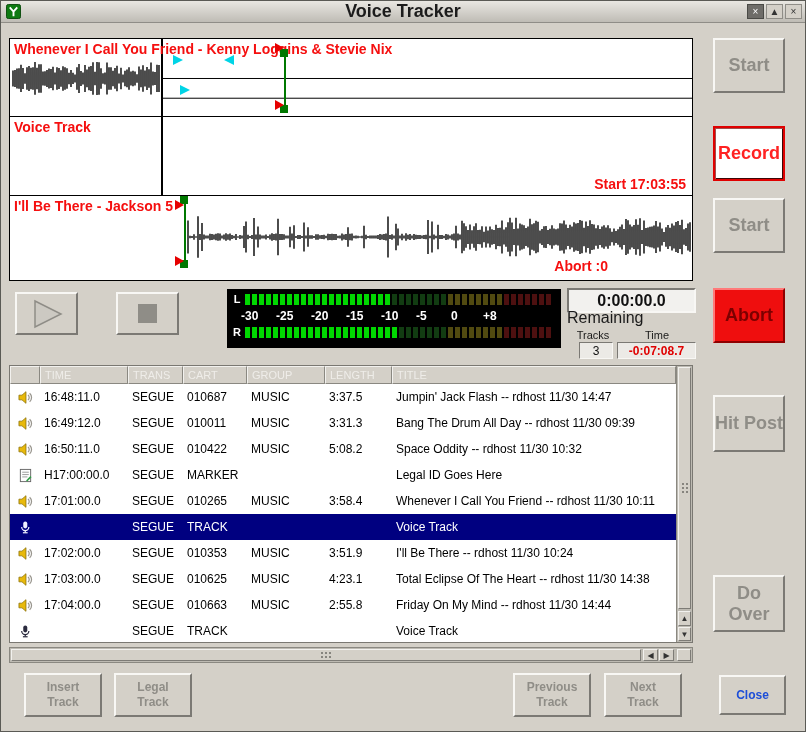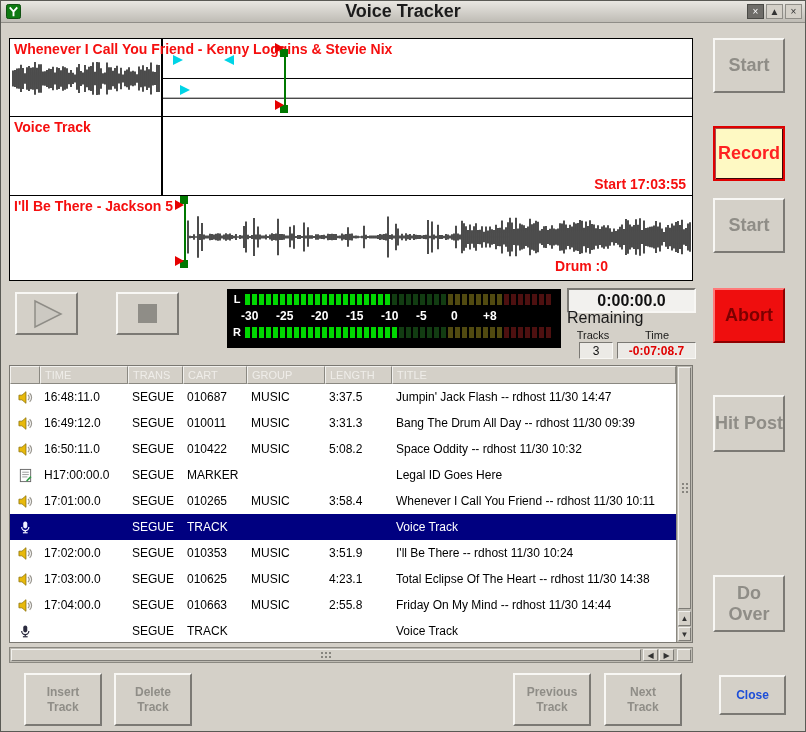--- a/index.html
+++ b/index.html
@@ -93,24 +93,24 @@
   .hthumb{position:absolute;left:1px;top:1px;width:630px;height:12px;background:#d4d0c8;
     border:1px solid;border-color:#f2f1ee #7d7b76 #7d7b76 #f2f1ee}
   .hleft{left:633px;top:1px;width:15px;height:12px;line-height:11px}
   .hright{left:649px;top:1px;width:15px;height:12px;line-height:11px}
   .corner{position:absolute;left:667px;top:1px;width:14px;height:12px;background:#d4d0c8;
     border:1px solid;border-color:#f2f1ee #7d7b76 #7d7b76 #f2f1ee}
 
   
   .rbtn{left:712px;width:72px;font-size:18px;font-weight:bold}
   .rbtn.disabled{color:#8f8d87}
-  .rbtn.record{background:#fef9c3;border-color:#e00000;border-width:2px;color:#ff2222;
+  .rbtn.record{background:#ffffff;border-color:#e00000;border-width:2px;color:#ff2222;
     box-shadow:inset 1px 1px 0 #a05050, inset -1px -1px 0 #3c0808}
   .rbtn.abort{background:#ef0e0e;border-color:#ff7a7a #8f0000 #8f0000 #ff7a7a;color:#7c0000}
-  .bbtn{top:672px;width:78px;height:53px;flex-direction:column;font-size:12px;font-weight:bold;
+  .bbtn{top:672px;width:78px;height:44px;flex-direction:column;font-size:12px;font-weight:bold;
     color:#8f8d87;line-height:15px}
   .bbtn.close{color:#1d4ed8}
 </style>
 </head>
 <body>
 
 <div class="window">
 
   <div class="titlebar">
     <svg class="app-icon" viewBox="0 0 16 16">
@@ -154,21 +154,21 @@
     <div class="strip strip3">
       <svg class="wave" viewBox="0 0 682 84" preserveAspectRatio="none">
           <path d="M178 24.6L178 57.4M180 39.8L180 42.2M182 39.9L182 42.1M184 38.3L184 43.7M186 40.2L186 41.8M188 20.2L188 61.8M190 38.1L190 43.9M192 26.9L192 55.1M194 38.4L194 43.6M196 39.5L196 42.5M198 39.4L198 42.6M200 37.8L200 44.2M202 37.9L202 44.1M204 38.5L204 43.5M206 37.7L206 44.3M208 37.3L208 44.7M210 37.6L210 44.4M212 39.4L212 42.6M214 38.5L214 43.5M216 37.3L216 44.7M218 38.2L218 43.8M220 37.5L220 44.5M222 39.0L222 43.0M224 39.7L224 42.3M226 37.9L226 44.1M228 40.2L228 41.8M230 39.0L230 43.0M232 39.5L232 42.5M234 30.1L234 51.9M236 25.4L236 56.6M238 38.7L238 43.3M240 40.0L240 42.0M242 38.9L242 43.1M244 22.1L244 59.9M246 38.6L246 43.4M248 30.5L248 51.5M250 38.5L250 43.5M252 39.6L252 42.4M254 39.5L254 42.5M256 38.6L256 43.4M258 40.0L258 42.0M260 38.6L260 43.4M262 37.2L262 44.8M264 38.0L264 44.0M266 37.6L266 44.4M268 22.7L268 59.3M270 38.1L270 43.9M272 37.9L272 44.1M274 38.3L274 43.7M276 39.4L276 42.6M278 39.5L278 42.5M280 30.8L280 51.2M282 37.6L282 44.4M284 29.2L284 52.8M286 40.1L286 41.9M288 38.9L288 43.1M290 38.9L290 43.1M292 39.9L292 42.1M294 26.4L294 55.6M296 39.4L296 42.6M298 31.2L298 50.8M300 39.2L300 42.8M302 39.3L302 42.7M304 40.0L304 42.0M306 38.2L306 43.8M308 38.3L308 43.7M310 39.3L310 42.7M312 38.9L312 43.1M314 38.7L314 43.3M316 39.7L316 42.3M318 37.7L318 44.3M320 38.0L320 44.0M322 37.8L322 44.2M324 38.1L324 43.9M326 38.0L326 44.0M328 39.7L328 42.3M330 39.5L330 42.5M332 37.6L332 44.4M334 38.5L334 43.5M336 38.1L336 43.9M338 31.3L338 50.7M340 37.7L340 44.3M342 37.5L342 44.5M344 39.7L344 42.3M346 39.5L346 42.5M348 39.7L348 42.3M350 40.2L350 41.8M352 39.7L352 42.3M354 29.7L354 52.3M356 38.7L356 43.3M358 40.1L358 41.9M360 39.5L360 42.5M362 39.5L362 42.5M364 39.5L364 42.5M366 39.4L366 42.6M368 39.1L368 42.9M370 38.0L370 44.0M372 38.6L372 43.4M374 37.9L374 44.1M376 37.4L376 44.6M378 20.6L378 61.4M380 38.9L380 43.1M382 38.2L382 43.8M384 39.4L384 42.6M386 27.7L386 54.3M388 32.4L388 49.6M390 39.4L390 42.6M392 37.7L392 44.3M394 39.5L394 42.5M396 37.3L396 44.7M398 38.7L398 43.3M400 37.9L400 44.1M402 39.5L402 42.5M404 38.1L404 43.9M406 38.8L406 43.2M408 39.0L408 43.0M410 39.0L410 43.0M412 39.5L412 42.5M414 39.1L414 42.9M416 38.7L416 43.3M418 24.1L418 57.9M420 39.8L420 42.2M422 25.6L422 56.4M424 38.5L424 43.5M426 39.7L426 42.3M428 28.7L428 53.3M430 39.1L430 42.9M432 38.9L432 43.1M434 39.7L434 42.3M436 38.0L436 44.0M438 38.6L438 43.4M440 39.6L440 42.4M442 38.3L442 43.7M444 37.4L444 44.6M446 29.7L446 52.3M448 37.4L448 44.6M450 38.4L450 43.6M452 37.3L452 44.7M452 24.8L452 57.2M454 27.2L454 54.8M456 30.3L456 51.7M458 34.0L458 48.0M460 28.5L460 53.5M462 34.2L462 47.8M464 30.2L464 51.8M466 27.2L466 54.8M468 34.1L468 47.9M470 33.7L470 48.3M472 30.2L472 51.8M474 35.8L474 46.2M476 30.6L476 51.4M478 34.5L478 47.5M480 30.5L480 51.5M482 33.2L482 48.8M484 34.1L484 47.9M486 28.8L486 53.2M488 31.9L488 50.1M490 31.8L490 50.2M492 24.4L492 57.6M494 33.5L494 48.5M496 31.3L496 50.7M498 26.3L498 55.7M500 21.7L500 60.3M502 26.5L502 55.5M504 33.1L504 48.9M506 21.8L506 60.2M508 32.6L508 49.4M510 27.5L510 54.5M512 28.6L512 53.4M514 29.3L514 52.7M516 32.0L516 50.0M518 30.4L518 51.6M520 22.8L520 59.2M522 28.2L522 53.8M524 27.2L524 54.8M526 24.8L526 57.2M528 25.7L528 56.3M530 34.6L530 47.4M532 32.9L532 49.1M534 30.3L534 51.7M536 30.1L536 51.9M538 34.1L538 47.9M540 32.8L540 49.2M542 29.2L542 52.8M544 32.4L544 49.6M546 33.3L546 48.7M548 32.4L548 49.6M550 27.2L550 54.8M552 27.6L552 54.4M554 24.5L554 57.5M556 28.6L556 53.4M558 32.0L558 50.0M560 28.7L560 53.3M562 30.6L562 51.4M564 26.3L564 55.7M566 27.5L566 54.5M568 26.9L568 55.1M570 24.0L570 58.0M572 24.8L572 57.2M574 31.8L574 50.2M576 25.5L576 56.5M578 29.9L578 52.1M580 24.3L580 57.7M582 27.9L582 54.1M584 28.4L584 53.6M586 32.3L586 49.7M588 29.3L588 52.7M590 32.9L590 49.1M592 30.6L592 51.4M594 29.2L594 52.8M596 31.5L596 50.5M598 29.3L598 52.7M600 32.3L600 49.7M602 35.7L602 46.3M604 32.6L604 49.4M606 34.9L606 47.1M608 33.3L608 48.7M610 30.8L610 51.2M612 28.5L612 53.5M614 32.9L614 49.1M616 23.1L616 58.9M618 24.2L618 57.8M620 28.4L620 53.6M622 30.5L622 51.5M624 29.0L624 53.0M626 23.3L626 58.7M628 28.7L628 53.3M630 22.3L630 59.7M632 33.9L632 48.1M634 24.4L634 57.6M636 31.9L636 50.1M638 31.5L638 50.5M640 30.8L640 51.2M642 30.5L642 51.5M644 29.6L644 52.4M646 25.0L646 57.0M648 30.5L648 51.5M650 26.4L650 55.6M652 32.4L652 49.6M654 36.1L654 45.9M656 31.2L656 50.8M658 28.9L658 53.1M660 31.7L660 50.3M662 27.4L662 54.6M664 29.6L664 52.4M666 25.9L666 56.1M668 24.9L668 57.1M670 28.9L670 53.1M672 23.8L672 58.2M674 33.2L674 48.8M676 32.1L676 49.9M678 27.5L678 54.5M680 26.2L680 55.8" stroke="#000" stroke-width="1.4"></path>
         </svg>
       <span class="strip-title">I'll Be There - Jackson 5</span>
       <div class="gline" style="left:174px;top:2px;height:66px"></div>
       <div class="gsq" style="left:170px;top:0"></div>
       <div class="gsq" style="left:170px;top:64px"></div>
       <div class="arrow r red" style="left:165px;top:4px"></div>
       <div class="arrow r red" style="left:165px;top:60px"></div>
-      <span class="talk-label">Drum :0</span>
+      <span class="talk-label">Abort :0</span>
     </div>
   </div>
 
   <button class="btn3d play-btn">
     <svg width="42" height="32">
       <polygon points="9,3 35,16 9,29" fill="#ccc9c2" stroke="#8f8d87" stroke-width="1.5"></polygon>
     </svg>
   </button>
   <button class="btn3d stop-btn">
     <span class="stop-square"></span>
@@ -481,21 +481,21 @@
   <button class="btn3d rbtn disabled" style="top:197px;height:55px">Start</button>
   <button class="btn3d rbtn disabled" style="top:394px;height:57px">Hit Post</button>
   <button class="btn3d rbtn abort" style="top:287px;height:55px">Abort</button>
   <button class="btn3d rbtn disabled" style="top:574px;height:57px">Do Over</button>
 
   <button class="btn3d bbtn" style="left:23px">
     <span>Insert</span>
     <span>Track</span>
   </button>
   <button class="btn3d bbtn" style="left:113px">
-    <span>Delete</span>
+    <span>Legal</span>
     <span>Track</span>
   </button>
   <button class="btn3d bbtn" style="left:512px">
     <span>Previous</span>
     <span>Track</span>
   </button>
   <button class="btn3d bbtn" style="left:603px">
     <span>Next</span>
     <span>Track</span>
   </button>

